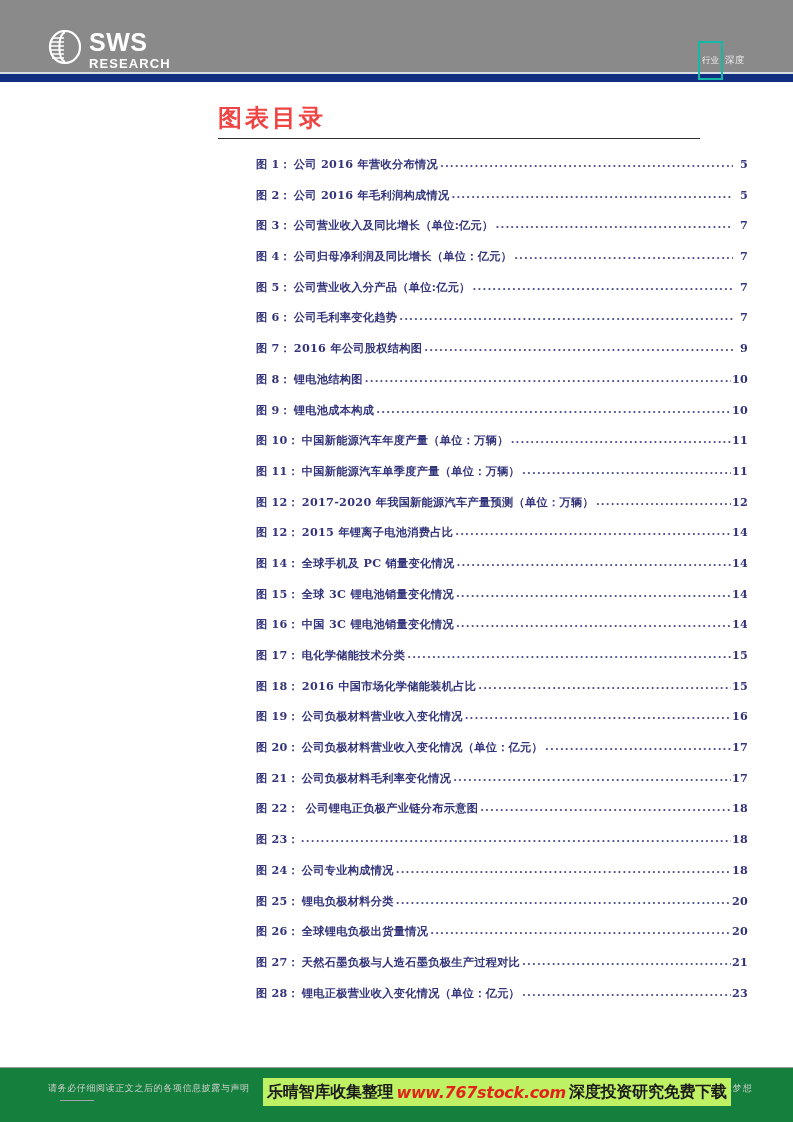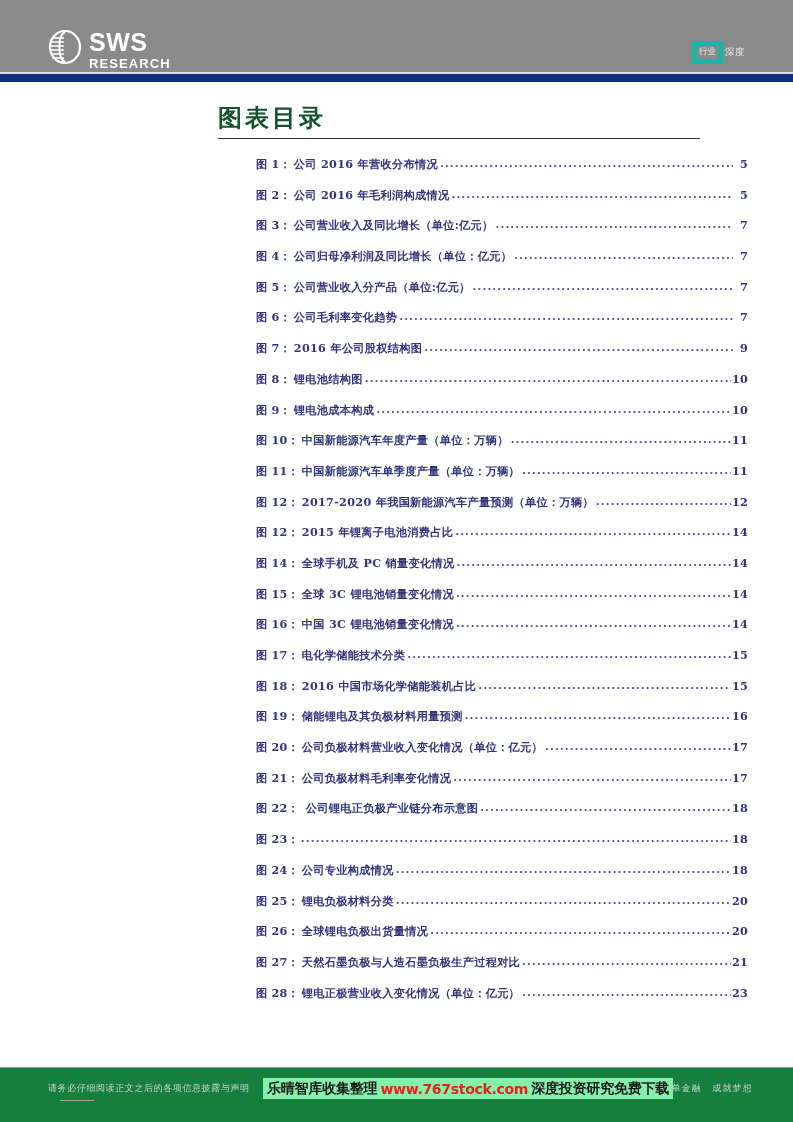--- a/index.html
+++ b/index.html
@@ -89,47 +89,47 @@
 
   .header-tag {
     position: absolute;
     right: 48px;
     top: 41px;
     display: flex;
     align-items: center;
     gap: 2px;
   }
   .header-tag-box {
-    border: 5px solid #14b8a6;
+    border: 2px solid #14b8a6;
     color: #f0f0f0;
-    font-family: Liberation Mono, monospace;
+    font-family: Liberation Sans, sans-serif;
     font-size: 8.5px;
     line-height: 1;
-    padding: 2px 2px;
+    padding: 13px 2px;
     letter-spacing: 0;
   }
   .header-tag-label {
     color: #efefef;
     font-family: "DejaVu Sans", sans-serif;
     font-size: 9.5px;
     letter-spacing: 0.5px;
   }
 
   
   .title-block {
     position: absolute;
     left: 218px;
     top: 104px;
     width: 482px;
   }
   .title {
     font-family: "DejaVu Serif", "Liberation Serif", serif;
     font-weight: 700;
     font-size: 24px;
-    color: #14532d;
+    color: #ef4444;
     letter-spacing: 3px;
     line-height: 1.15;
     margin: 0;
   }
   .title-underline {
     margin-top: 6px;
     width: 482px;
     height: 1.6px;
     background: #2f2f2f;
   }
@@ -219,33 +219,33 @@
     width: 34px;
     height: 1px;
     background: #a5a5a5;
   }
 
   
   .watermark {
     position: absolute;
     left: 263px;
     top: 1078px;
-    height: 21px;
-    background: #86efac;
+    height: 28px;
+    background: #bef264;
     display: flex;
     align-items: center;
     padding: 0 4px;
     white-space: nowrap;
     font-family: "DejaVu Sans", "Liberation Sans", sans-serif;
     font-weight: 700;
-    font-size: 14px;
+    font-size: 16px;
     letter-spacing: -0.2px;
   }
   .wm-cn { color: #1a1a1a; }
-  .wm-url { color: #e2231a; margin: 0 3px; letter-spacing: -0.3px; }
+  .wm-url { color: #e2231a; margin: 0 3px; letter-spacing: -0.3px; font-style: italic; }
 </style>
 </head>
 <body>
 
 <div class="page">
 
   <div class="header-band"></div>
   <div class="header-hairline"></div>
   <div class="header-rule"></div>
 
@@ -384,21 +384,21 @@
         <span class="toc-page">15</span>
       </div>
       <div class="toc-row">
         <span class="toc-num">图 18：</span>
         <span class="toc-label">2016 中国市场化学储能装机占比</span>
         <span class="toc-dots">................................................................................................................................................................</span>
         <span class="toc-page">15</span>
       </div>
       <div class="toc-row">
         <span class="toc-num">图 19：</span>
-        <span class="toc-label">储能锂电及其负极材料用量预测</span>
+        <span class="toc-label">公司负极材料营业收入变化情况</span>
         <span class="toc-dots">................................................................................................................................................................</span>
         <span class="toc-page">16</span>
       </div>
       <div class="toc-row">
         <span class="toc-num">图 20：</span>
         <span class="toc-label">公司负极材料营业收入变化情况（单位：亿元）</span>
         <span class="toc-dots">................................................................................................................................................................</span>
         <span class="toc-page">17</span>
       </div>
       <div class="toc-row">

